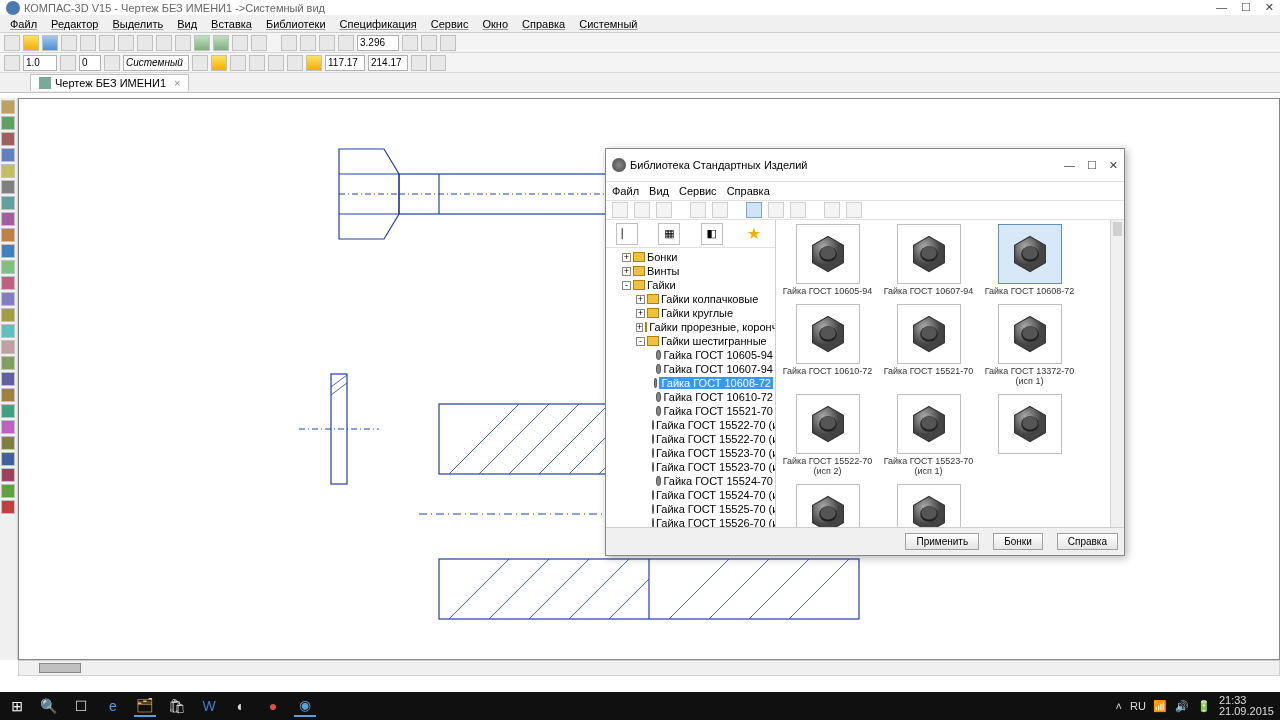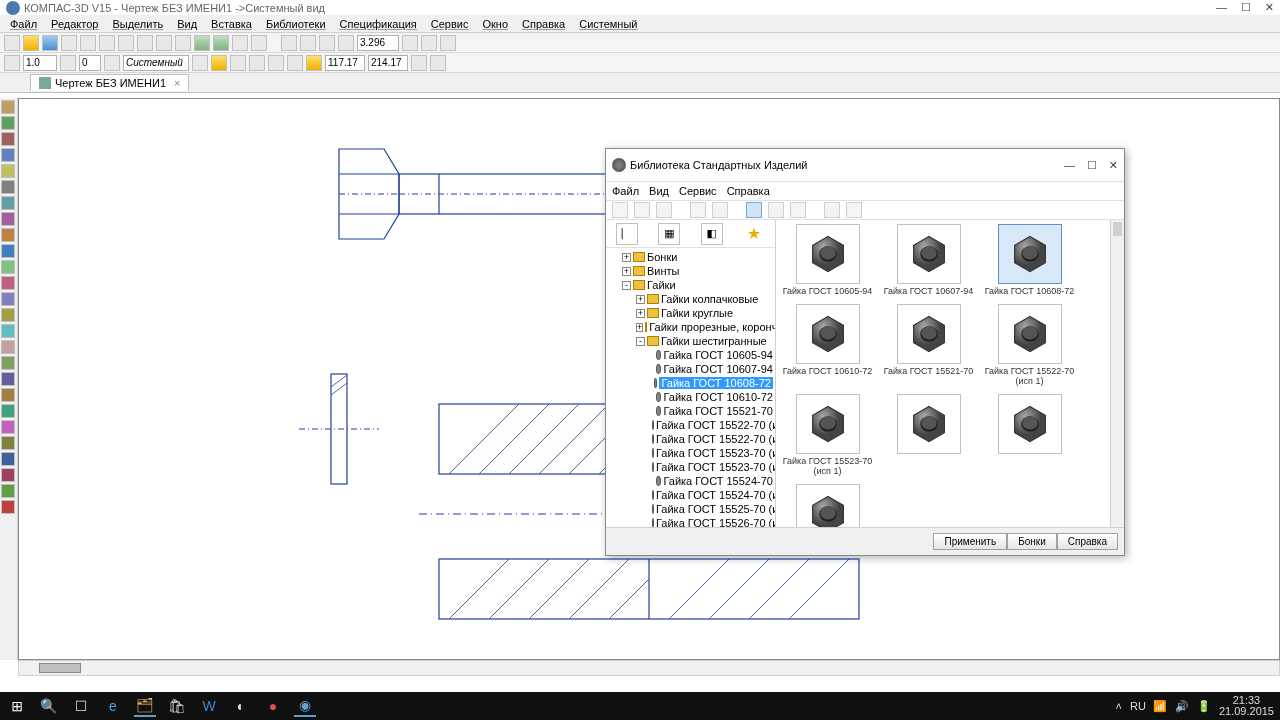--- a/index.html
+++ b/index.html
@@ -25,21 +25,21 @@
 .canvas { flex: 1; background: #fff; border: 1px solid #888; position: relative; overflow: hidden; }
 svg.drawing { position: absolute; inset: 0; }
 .scrollh { position: absolute; left: 18px; right: 0; bottom: 44px; height: 16px; background: #f0f0f0; border: 1px solid #d0d0d0; }
 .scrollh::after { content:''; position:absolute; left:20px; width:40px; top:2px; bottom:2px; background:#c0c0c0; border:1px solid #888; }
 .spacerbottom { position:absolute; left:0; right:0; bottom:28px; height:16px; background:#fff; }
 .taskbar { position: absolute; left: 0; right: 0; bottom: 0; height: 28px; background: #101010; display: flex; align-items: center; padding: 0 6px; color: #ddd; }
 .taskbar .tb { width: 22px; height: 22px; margin-right: 10px; display: flex; align-items: center; justify-content: center; font-size: 14px; }
 .taskbar .tb.win { color: #fff; }
 .taskbar .tb.active { border-bottom: 2px solid #58a0d8; }
 .taskbar .right { margin-left: auto; display: flex; align-items: center; gap: 8px; font-size: 10px; }
-.taskbar .clock { text-align: center; line-height: 11px; }
+.taskbar .clock { text-align: left; line-height: 11px; }
 
 
 .dialog { position: absolute; left: 605px; top: 148px; width: 520px; height: 408px; background: #fff; border: 1px solid #888; box-shadow: 2px 2px 8px rgba(0,0,0,.3); display: flex; flex-direction: column; }
 .dialog .dtitle { height: 22px; display: flex; align-items: center; padding: 16px 6px; border-bottom: 1px solid #e0e0e0; }
 .dialog .dtitle .gear { width: 14px; height: 14px; margin-right: 4px; border-radius: 50%; background: radial-gradient(#888,#444); }
 .dialog .dtitle .dwin { margin-left: auto; display: flex; gap: 12px; color: #444; font-size: 13px; }
 .dialog .dmenu { height: 18px; display: flex; align-items: center; padding: 0 6px; gap: 10px; }
 .dialog .dtool { height: 20px; border-top: 1px solid #e0e0e0; border-bottom: 1px solid #e0e0e0; display: flex; align-items: center; padding: 0 6px; gap: 6px; }
 .dialog .dtool .dt { width: 16px; height: 16px; border: 1px solid #d0d0d0; background: #f4f4f4; }
 .dialog .dtool .dt.sel { background: #d0e4f5; border-color: #7aa8d0; }
@@ -60,21 +60,21 @@
 .dialog .right { flex: 1; overflow: auto; padding: 4px; position: relative; }
 .dialog .right .scrollbar { position: absolute; right: 0; top: 0; bottom: 0; width: 14px; background: #f0f0f0; border-left: 1px solid #d0d0d0; }
 .dialog .right .scrollbar::before { content:''; position:absolute; top:2px; left:2px; right:2px; height:14px; background:#d0d0d0; }
 .grid { display: flex; flex-wrap: wrap; gap: 8px 6px; align-content: flex-start; }
 .thumb { width: 95px; text-align: center; }
 .thumb .pic { width: 64px; height: 60px; margin: 0 auto 2px; border: 1px solid #c0c0c0; background: #fff; display: flex; align-items: center; justify-content: center; }
 .thumb.sel .pic { background: #d8e8f8; border-color: #6090c0; }
 .thumb .cap { font-size: 9px; color: #333; line-height: 10px; }
 .nuticon { width: 44px; height: 44px; position: relative; }
 .nuticon svg { width: 100%; height: 100%; }
-.dialog .footer { height: 28px; border-top: 1px solid #d0d0d0; display: flex; align-items: center; justify-content: flex-end; padding: 0 6px; gap: 0; background: #f0f0f0; }
+.dialog .footer { height: 28px; border-top: 1px solid #d0d0d0; display: flex; align-items: center; justify-content: flex-end; padding: 0 6px; gap: 14px; background: #f0f0f0; }
 .dialog .footer button { padding: 2px 10px; border: 1px solid #a0a0a0; background: linear-gradient(#fff,#e4e4e4); font-size: 10px; }
 </style>
 </head>
 <body>
 
 <div class="titlebar">
   <div class="logo"></div>
   <span>КОМПАС-3D V15 - Чертеж БЕЗ ИМЕНИ1 -&gt;Системный вид</span>
   <div class="wincontrols">
     <span>—</span>
@@ -481,21 +481,37 @@
                     <radialGradient id="g" cx="35%" cy="30%">
                       <stop offset="0%" stop-color="#aaa"></stop>
                       <stop offset="100%" stop-color="#444"></stop>
                     </radialGradient>
                   </defs>
                   <polygon points="20,4 34,12 34,28 20,36 6,28 6,12" fill="url(#g)" stroke="#333"></polygon>
                   <ellipse cx="20" cy="20" rx="8" ry="7" fill="#222"></ellipse>
                   <ellipse cx="20" cy="19" rx="7" ry="6" fill="#555"></ellipse>
                 </svg></div>
             </div>
-            <div class="cap">Гайка ГОСТ 15522-70 (исп 1)</div>
+            <div class="cap">Гайка ГОСТ 13372-70 (исп 1)</div>
+          </div>
+          <div class="thumb">
+            <div class="pic">
+              <div class="nuticon"><svg viewBox="0 0 40 40">
+                  <defs>
+                    <radialGradient id="g" cx="35%" cy="30%">
+                      <stop offset="0%" stop-color="#aaa"></stop>
+                      <stop offset="100%" stop-color="#444"></stop>
+                    </radialGradient>
+                  </defs>
+                  <polygon points="20,4 34,12 34,28 20,36 6,28 6,12" fill="url(#g)" stroke="#333"></polygon>
+                  <ellipse cx="20" cy="20" rx="8" ry="7" fill="#222"></ellipse>
+                  <ellipse cx="20" cy="19" rx="7" ry="6" fill="#555"></ellipse>
+                </svg></div>
+            </div>
+            <div class="cap">Гайка ГОСТ 15522-70 (исп 2)</div>
           </div>
           <div class="thumb">
             <div class="pic">
               <div class="nuticon"><svg viewBox="0 0 40 40">
                   <defs>
                     <radialGradient id="g" cx="35%" cy="30%">
                       <stop offset="0%" stop-color="#aaa"></stop>
                       <stop offset="100%" stop-color="#444"></stop>
                     </radialGradient>
                   </defs>

